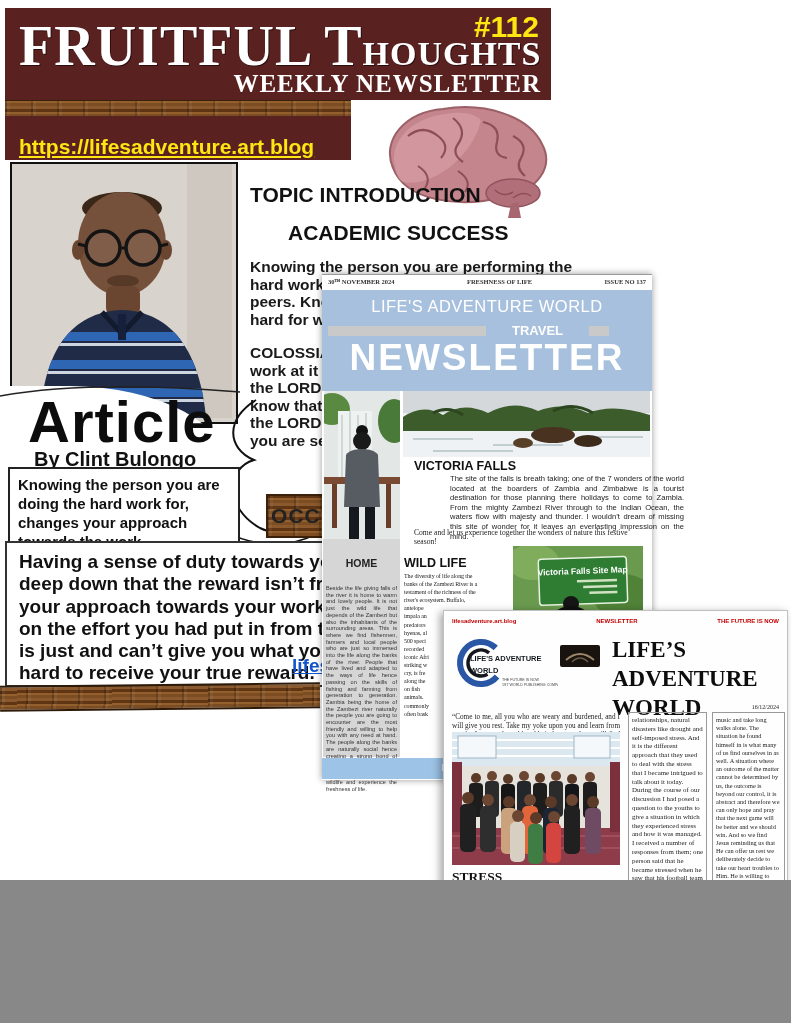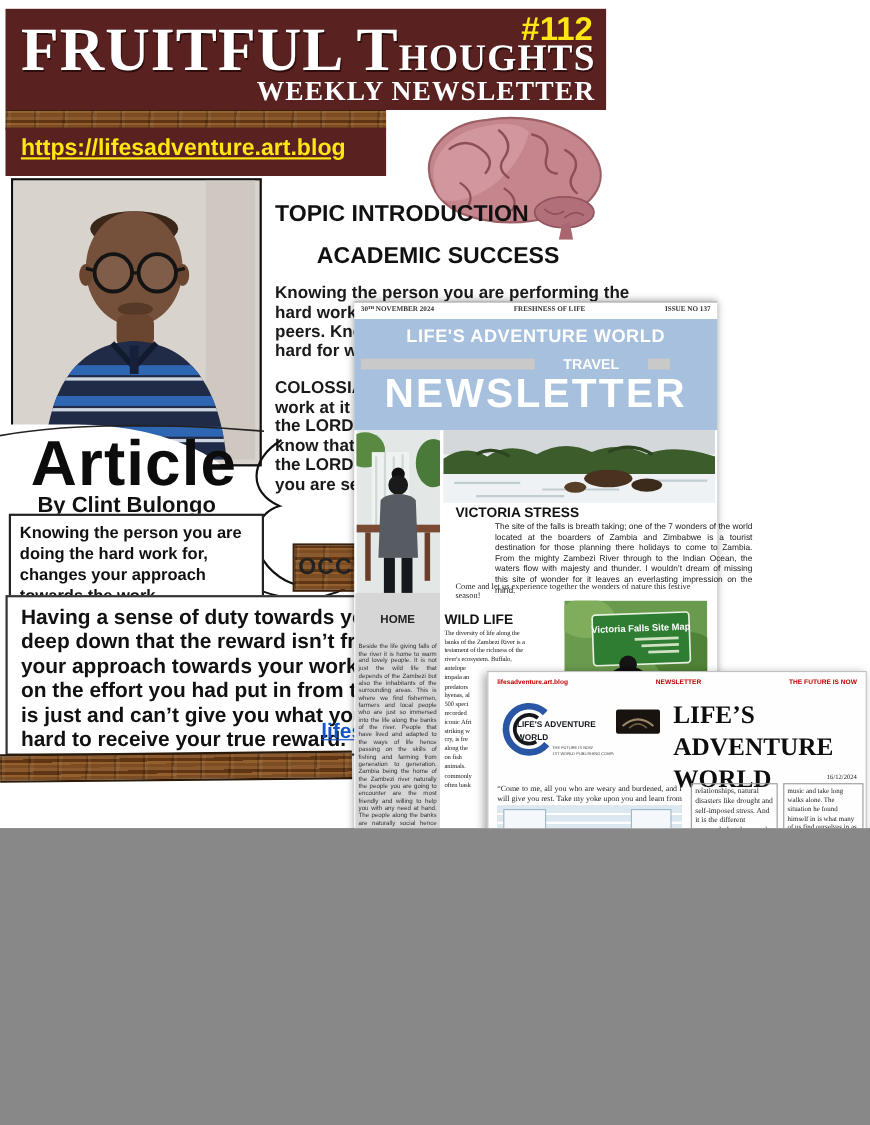--- a/index.html
+++ b/index.html
@@ -1,35 +1,35 @@
 <!DOCTYPE html>
 <html><head>
 <meta charset="utf-8">
 <style>
   html,body{margin:0;padding:0;background:#888;}
-  #canvas{position:relative;width:791px;height:753px;background:#fff;overflow:hidden;
+  #canvas{position:relative;width:791px;height:880px;background:#fff;overflow:hidden;
           font-family:"Liberation Sans",sans-serif;margin:0 auto;}
   .abs{position:absolute;}
   .serif{font-family:"Liberation Serif",serif;}
   .b{font-weight:bold;}
   .nowrap div{white-space:nowrap;}
   .wood{background:
     repeating-linear-gradient(92deg, rgba(0,0,0,.18) 0 2px, rgba(255,255,255,.05) 2px 5px, transparent 5px 26px),
     repeating-linear-gradient(0deg,#7c4d22 0 3px,#935f2d 3px 5px,#5f3513 5px 8px,#8a5a2e 8px 11px);}
   
   .masthead{left:5px;top:8px;width:546px;height:92px;background:#5a2121;color:#fff;}
   .masthead-title{position:absolute;left:14px;top:6px;font-family:"Liberation Serif",serif;font-weight:bold;
     font-size:56px;letter-spacing:1px;text-shadow:1px 1px 0 #2e0d0d;}
   .masthead-title .small{font-size:34px;}
   .issue-badge{position:absolute;right:12px;top:2px;color:#ffe512;font-size:30px;font-weight:bold;}
   .masthead-sub{position:absolute;right:10px;bottom:2px;font-family:"Liberation Serif",serif;
     font-weight:bold;font-size:25px;letter-spacing:1px;}
   .woodstrip{left:5px;top:100px;width:346px;height:16px;border-top:1px solid #3a2008;border-bottom:1px solid #3a2008;}
   .urlbar{left:5px;top:116px;width:346px;height:44px;background:#5a2121;}
-  .urlbar a{display:inline-block;margin:7px 0 0 14px;color:#ffe512;font-weight:bold;font-size:21px;text-decoration:underline;}
+  .urlbar a{display:inline-block;margin:19px 0 0 14px;color:#ffe512;font-weight:bold;font-size:21px;text-decoration:underline;}
   
   .portrait{left:10px;top:162px;width:224px;height:258px;border:2px solid #111;background:#d8d3cd;}
   
   .topic{left:250px;top:183px;font-size:21px;font-weight:bold;color:#111;white-space:nowrap;}
   .academic{left:288px;top:221px;font-size:21px;font-weight:bold;color:#111;white-space:nowrap;}
   .para{font-size:15.5px;font-weight:bold;color:#1a1a1a;line-height:17.5px;}
   .para1{left:250px;top:258px;}
   .para2{left:250px;top:344px;}
   
   .blob{left:0px;top:386px;width:232px;height:98px;background:#fff;border-radius:0 70% 0 0/0 90% 0 0;}
@@ -42,21 +42,21 @@
   .mainbox{left:5px;top:541px;width:452px;height:146px;background:#fff;border:2px solid #333;padding:8px 0 0 12px;box-sizing:border-box;}
   .mainbox div{white-space:nowrap;font-size:19px;font-weight:bold;color:#111;line-height:22.3px;}
   .mainlink{left:292px;top:655px;font-size:19px;font-weight:bold;color:#1155cc;text-decoration:underline;}
   .woodbar{left:0px;top:684px;width:320px;height:22px;transform:rotate(-0.6deg);border-top:2px solid #2e1a08;border-bottom:2px solid #2e1a08;}
   
   .travel{left:322px;top:274px;width:330px;height:505px;background:#fff;border-top:1px solid #9a9a9a;
     box-shadow:0 0 7px rgba(0,0,0,.4);z-index:2;}
   .travel .meta{position:absolute;left:6px;right:6px;top:3px;display:flex;justify-content:space-between;
     font-family:"Liberation Serif",serif;font-size:6.5px;font-weight:bold;color:#333;}
   .blueband{position:absolute;left:0;top:15px;width:330px;height:101px;background:#a7c0dd;color:#fff;}
-  .brand{position:absolute;width:100%;top:7px;text-align:center;font-size:16.5px;font-weight:bold;letter-spacing:.5px;}
+  .brand{position:absolute;width:100%;top:7px;text-align:center;font-size:16.5px;font-weight:normal;letter-spacing:.5px;}
   .travelrow{position:absolute;left:0;top:33px;width:100%;display:flex;align-items:center;gap:22px;}
   .travelrow .bar1{height:10px;background:#c9c9c9;width:158px;margin-left:6px;}
   .travelrow .t{font-size:13px;font-weight:bold;margin:0 4px;}
   .travelrow .bar2{height:10px;background:#c9c9c9;width:20px;}
   .nl-title{position:absolute;width:100%;top:47px;text-align:center;font-size:37px;font-weight:bold;letter-spacing:2px;}
   .vf-h{position:absolute;left:92px;top:184px;font-size:12.5px;font-weight:bold;color:#111;}
   .vf-b{position:absolute;left:92px;top:199px;width:234px;font-family:Liberation Sans, sans-serif;
     font-size:7.6px;line-height:9.6px;text-align:justify;color:#222;margin-left:36px;}
   .vf-cta{position:absolute;left:92px;top:253px;width:234px;font-family:"Liberation Serif",serif;font-size:7.6px;color:#222;}
   .wl-h{position:absolute;left:82px;top:281px;font-size:12.5px;font-weight:bold;color:#111;}
@@ -246,21 +246,21 @@
         <rect width="247" height="22" fill="#d4d8da"></rect>
         <path d="M0,26 Q20,12 40,24 Q60,10 85,22 Q110,8 135,20 Q160,10 185,22 Q210,12 247,24 L247,40 L0,40 Z" fill="#3c5c2c"></path>
         <path d="M30,22 Q45,14 60,24 M150,20 Q170,10 190,22" stroke="#2c4620" stroke-width="3" fill="none"></path>
         <path d="M0,40 L247,40 L247,66 L0,66 Z" fill="#eef2f4"></path>
         <path d="M10,48 H70 M90,54 H160 M180,46 H240 M30,60 H110" stroke="#c2cdd2" stroke-width="2"></path>
         <ellipse cx="150" cy="44" rx="22" ry="8" fill="#4a3220"></ellipse>
         <ellipse cx="185" cy="50" rx="14" ry="6" fill="#3c2a1a"></ellipse>
         <ellipse cx="120" cy="52" rx="10" ry="5" fill="#574027"></ellipse>
       </svg>
     </div>
-    <div class="vf-h">VICTORIA STRESS</div>
+    <div class="vf-h">VICTORIA FALLS</div>
     <div class="vf-b">The site of the falls is breath taking; one of the 7 wonders of the world located at the boarders of Zambia and Zimbabwe is a tourist destination for those planning there holidays to come to Zambia. From the mighty Zambezi River through to the Indian Ocean, the waters flow with majesty and thunder. I wouldn’t dream of missing this site of wonder for it leaves an everlasting impression on the mind.</div>
     <div class="vf-cta">Come and let us experience together the wonders of nature this festive season!</div>
     <div class="wl-h">WILD LIFE</div>
     <div class="wl-b nowrap">
         <div>The diversity of life along the</div>
         <div>banks of the Zambezi River is a</div>
         <div>testament of the richness of the</div>
         <div>river's ecosystem. Buffalo,</div>
         <div>antelope</div>
         <div>impala an</div>

